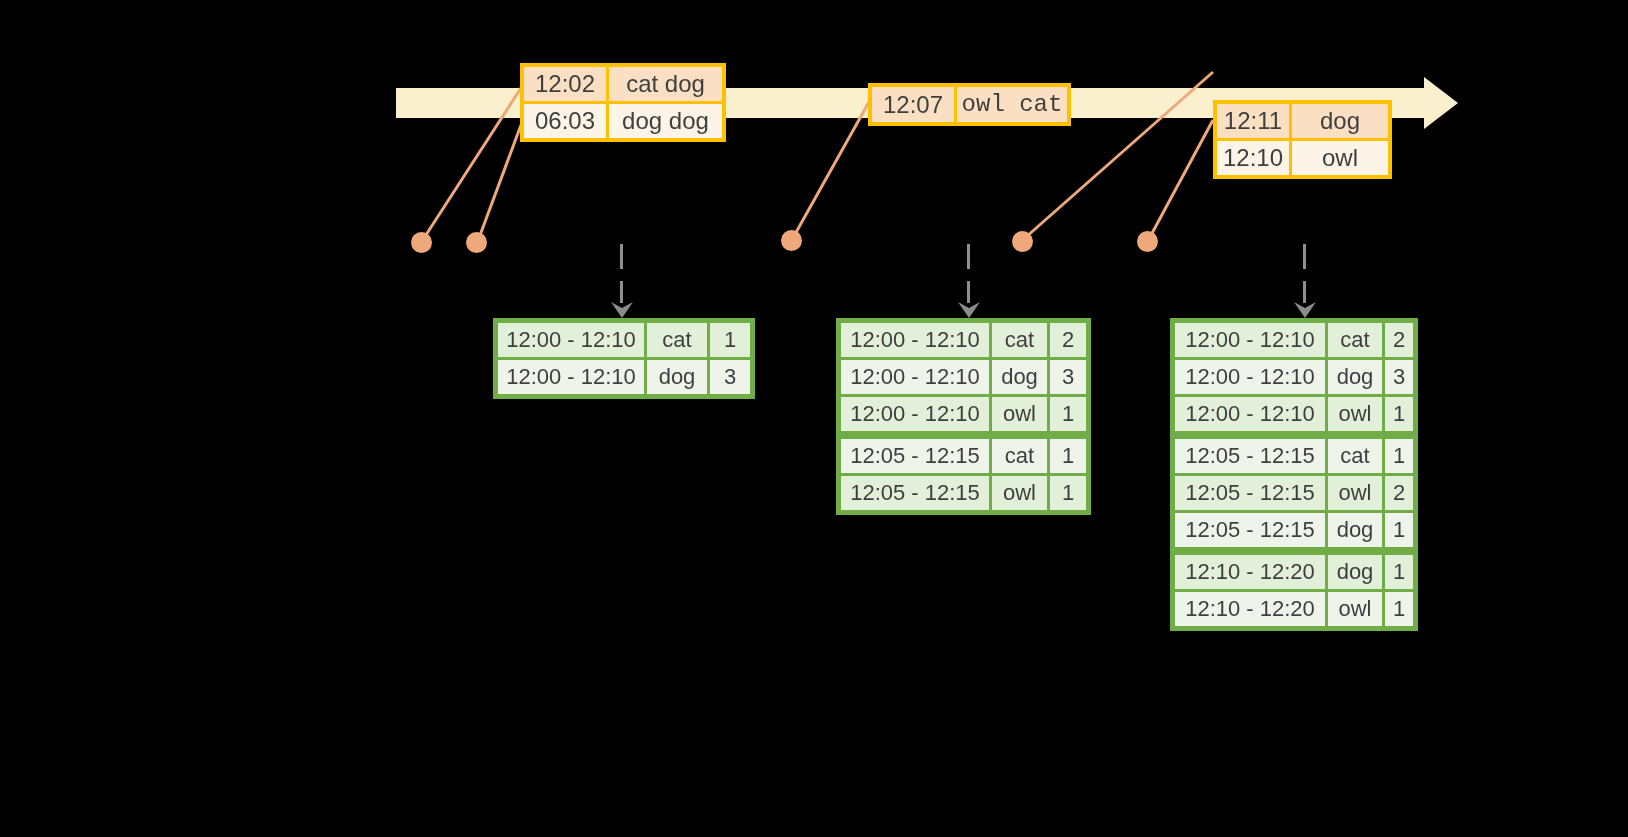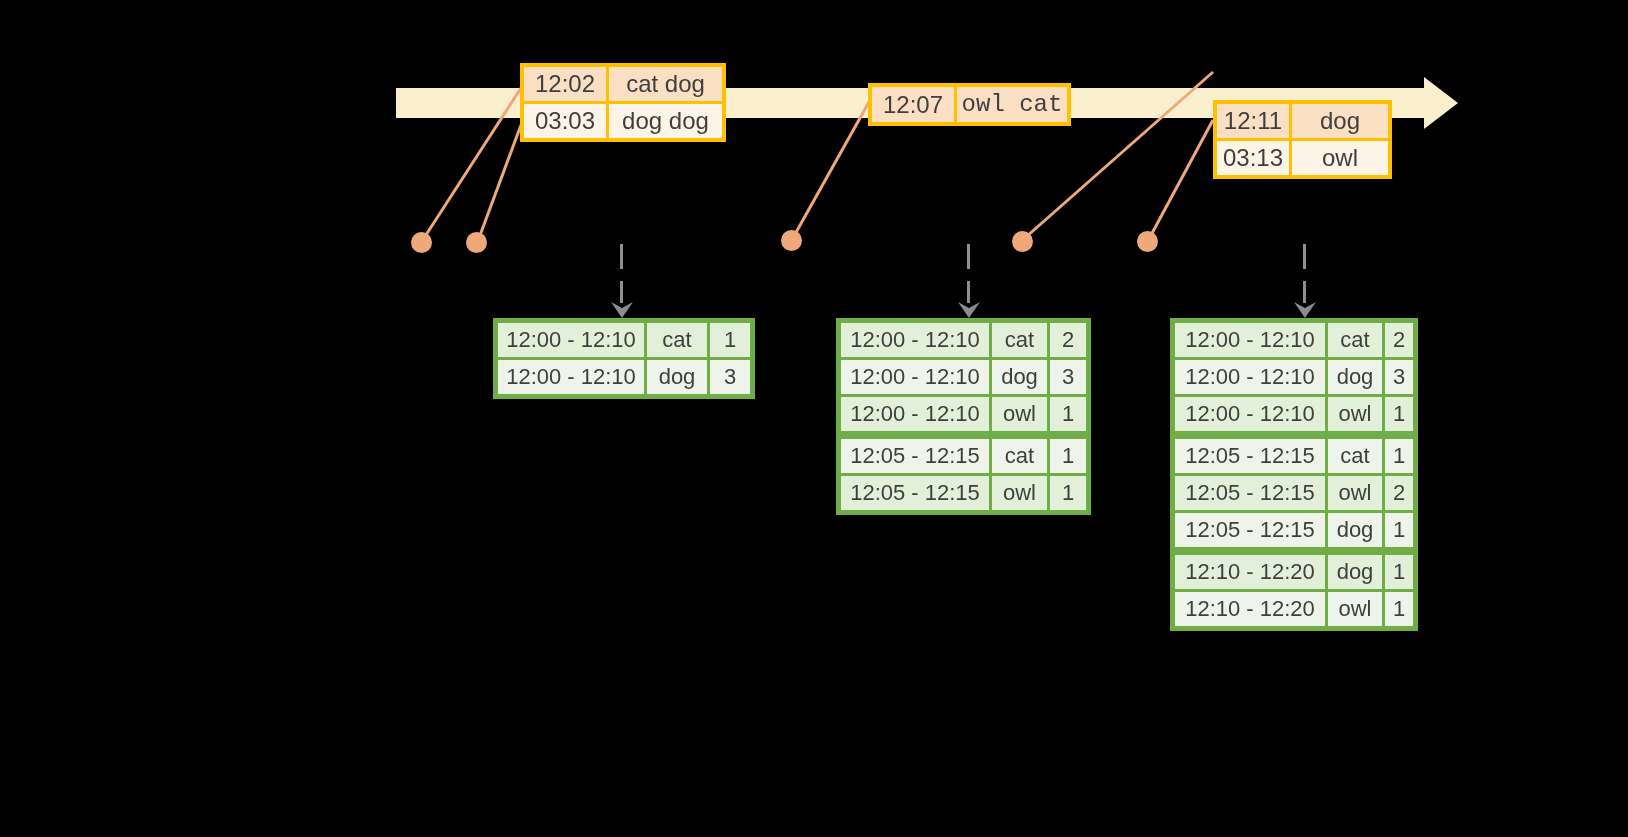--- a/index.html
+++ b/index.html
@@ -63,21 +63,21 @@
     <line x1="1213" y1="120" x2="1150" y2="237" stroke="#EEA879" stroke-width="3"></line>
   </svg>
 
   <table class="event-table et1">
     <tbody>
         <tr>
       <td class="t">12:02</td>
       <td class="w">cat dog</td>
     </tr>
     <tr>
-      <td class="t">03:03</td>
+      <td class="t">06:03</td>
       <td class="w">dog dog</td>
     </tr>
   </tbody>
     </table>
 
   <table class="event-table et2">
     <tbody>
         <tr>
       <td class="t">12:07</td>
       <td class="w">owl cat</td>
@@ -85,21 +85,21 @@
   </tbody>
     </table>
 
   <table class="event-table et3">
     <tbody>
         <tr>
       <td class="t">12:11</td>
       <td class="w">dog</td>
     </tr>
     <tr>
-      <td class="t">03:13</td>
+      <td class="t">12:10</td>
       <td class="w">owl</td>
     </tr>
   </tbody>
     </table>
 
   <div class="dot" style="left:411px; top:232px;"></div>
   <div class="dot" style="left:466px; top:232px;"></div>
   <div class="dot" style="left:781px; top:230px;"></div>
   <div class="dot" style="left:1012px; top:231px;"></div>
   <div class="dot" style="left:1137px; top:231px;"></div>

